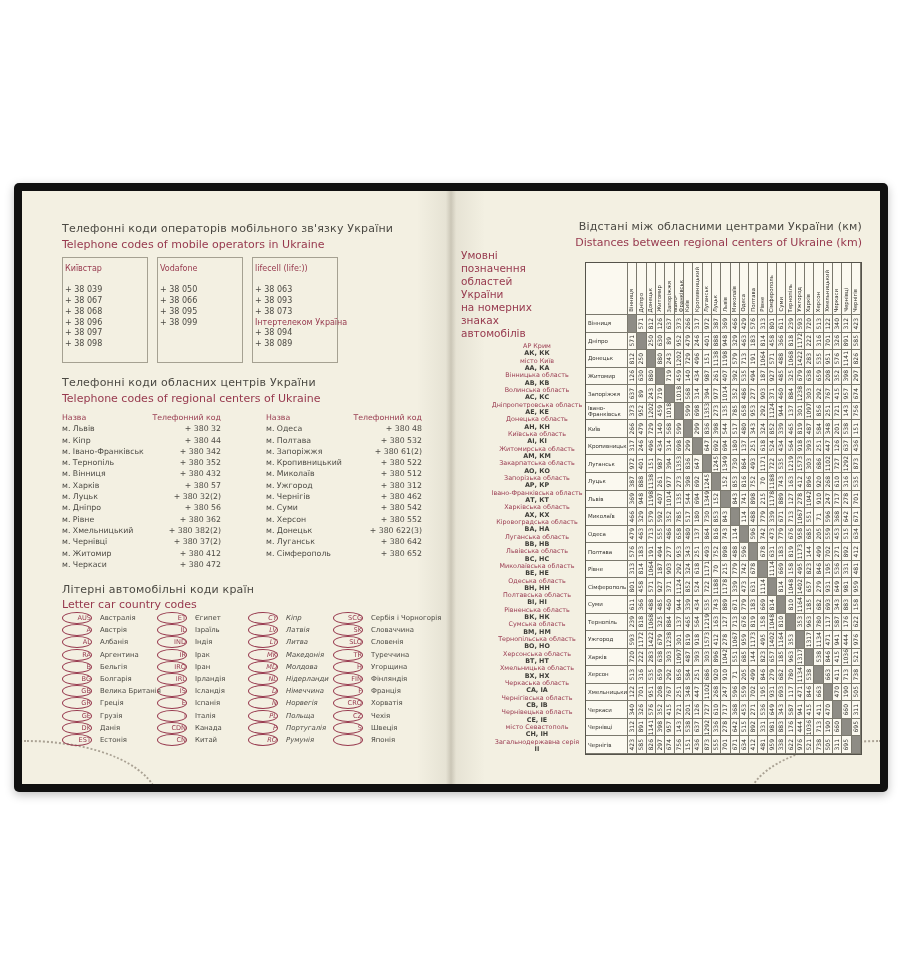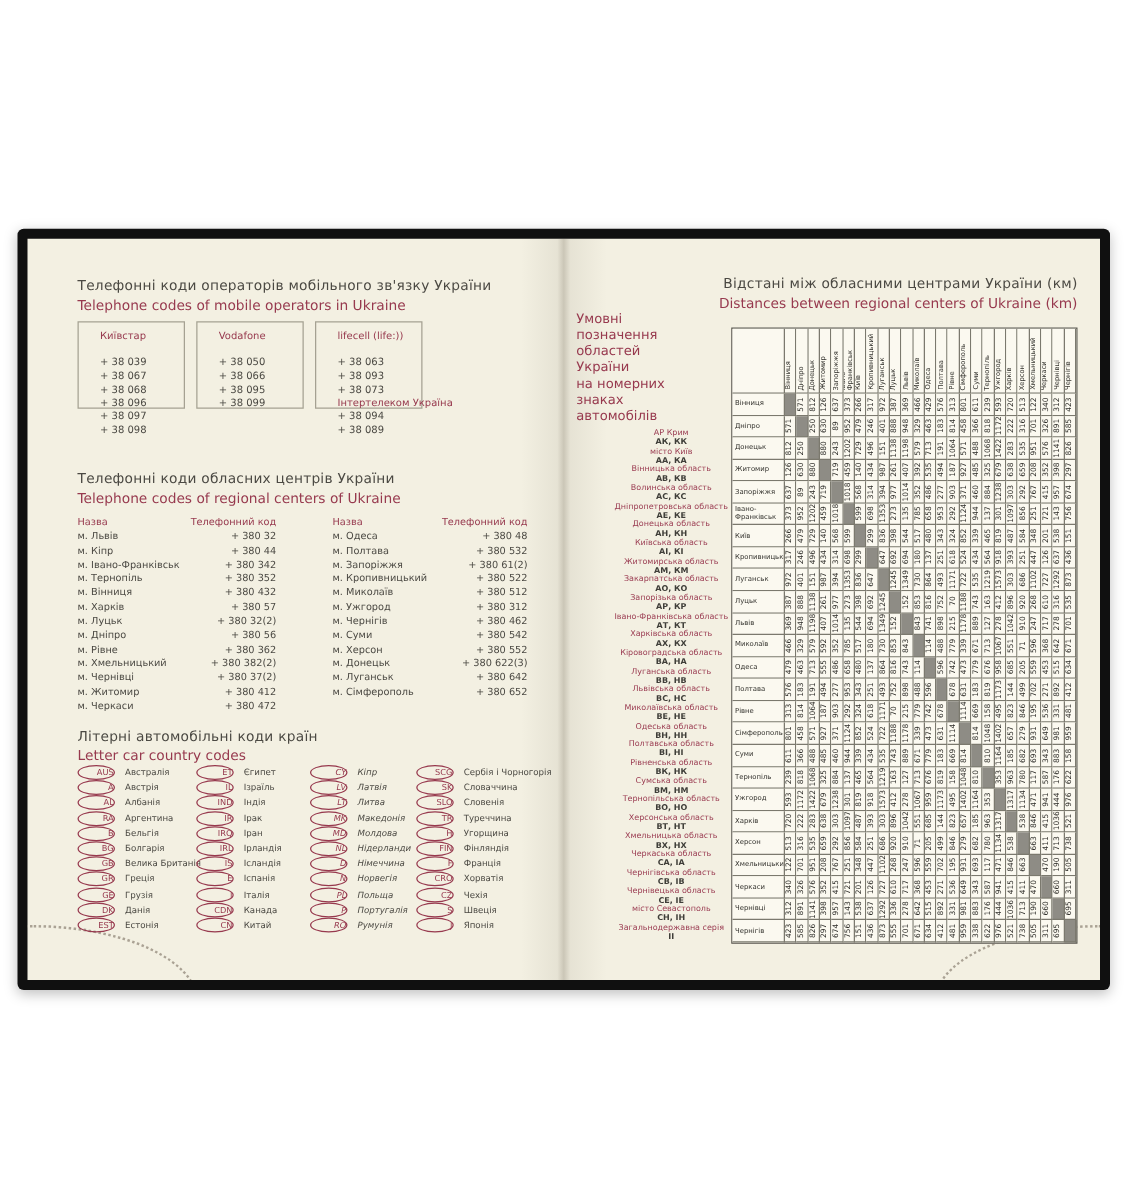--- a/index.html
+++ b/index.html
@@ -12,21 +12,21 @@
           background:linear-gradient(90deg,transparent 46%,rgba(60,50,30,.07) 49.4%,rgba(60,50,30,.22) 50%,rgba(60,50,30,.07) 50.6%,transparent 54%);}
   .arc{position:absolute;width:260px;height:120px;border:2px dotted #aaa294;border-radius:50%;}
   .arc-left{left:-127px;top:549px;}
   .arc-right{left:725px;top:549px;}
 
   .uk-title{position:absolute;font-size:11px;color:#4b4943;letter-spacing:.2px;}
   .en-title{position:absolute;font-size:11px;color:#97394e;}
 
   
   .op-boxes{position:absolute;left:40px;top:66px;display:flex;gap:9px;}
-  .op-box{width:86px;height:70px;border:1px solid #a5a192;padding:6px 17px;box-sizing:border-box;}
+  .op-box{width:86px;height:106px;border:1px solid #a5a192;padding:6px 2px;box-sizing:border-box;}
   .op-line{font-size:8px;line-height:10.7px;color:#4b4943;white-space:nowrap;}
   .op-line.red{color:#97394e;}
 
   
   .reg-group{position:absolute;top:221px;}
   .reg-g1{left:40px;width:159px;}
   .reg-g2{left:244px;width:156px;}
   .reg-row{display:flex;justify-content:space-between;font-size:7.8px;line-height:11.3px;color:#4b4943;white-space:nowrap;}
   .reg-head{color:#97394e;}
 

